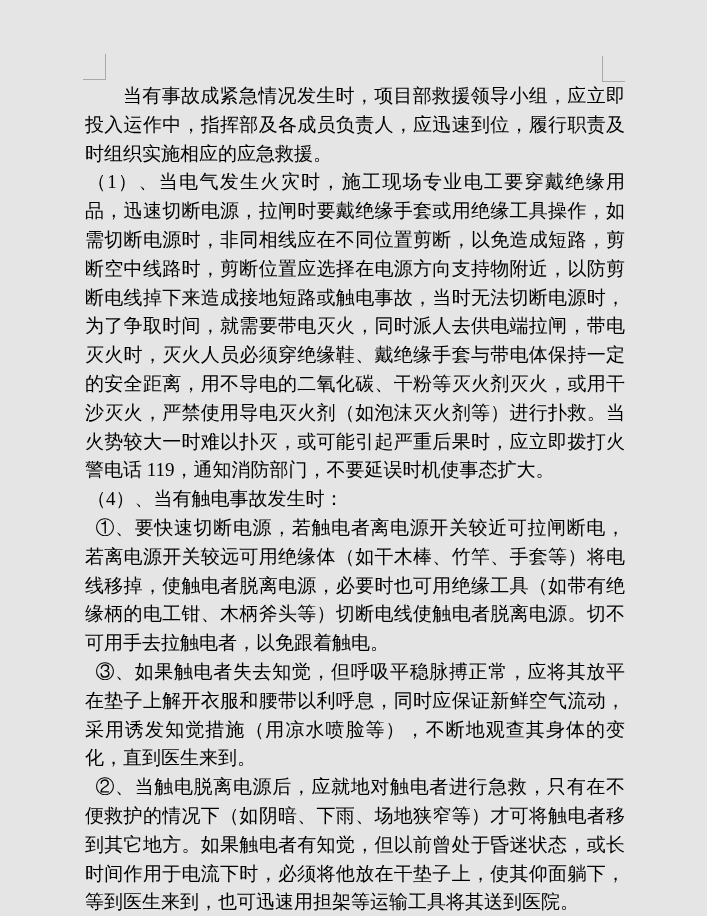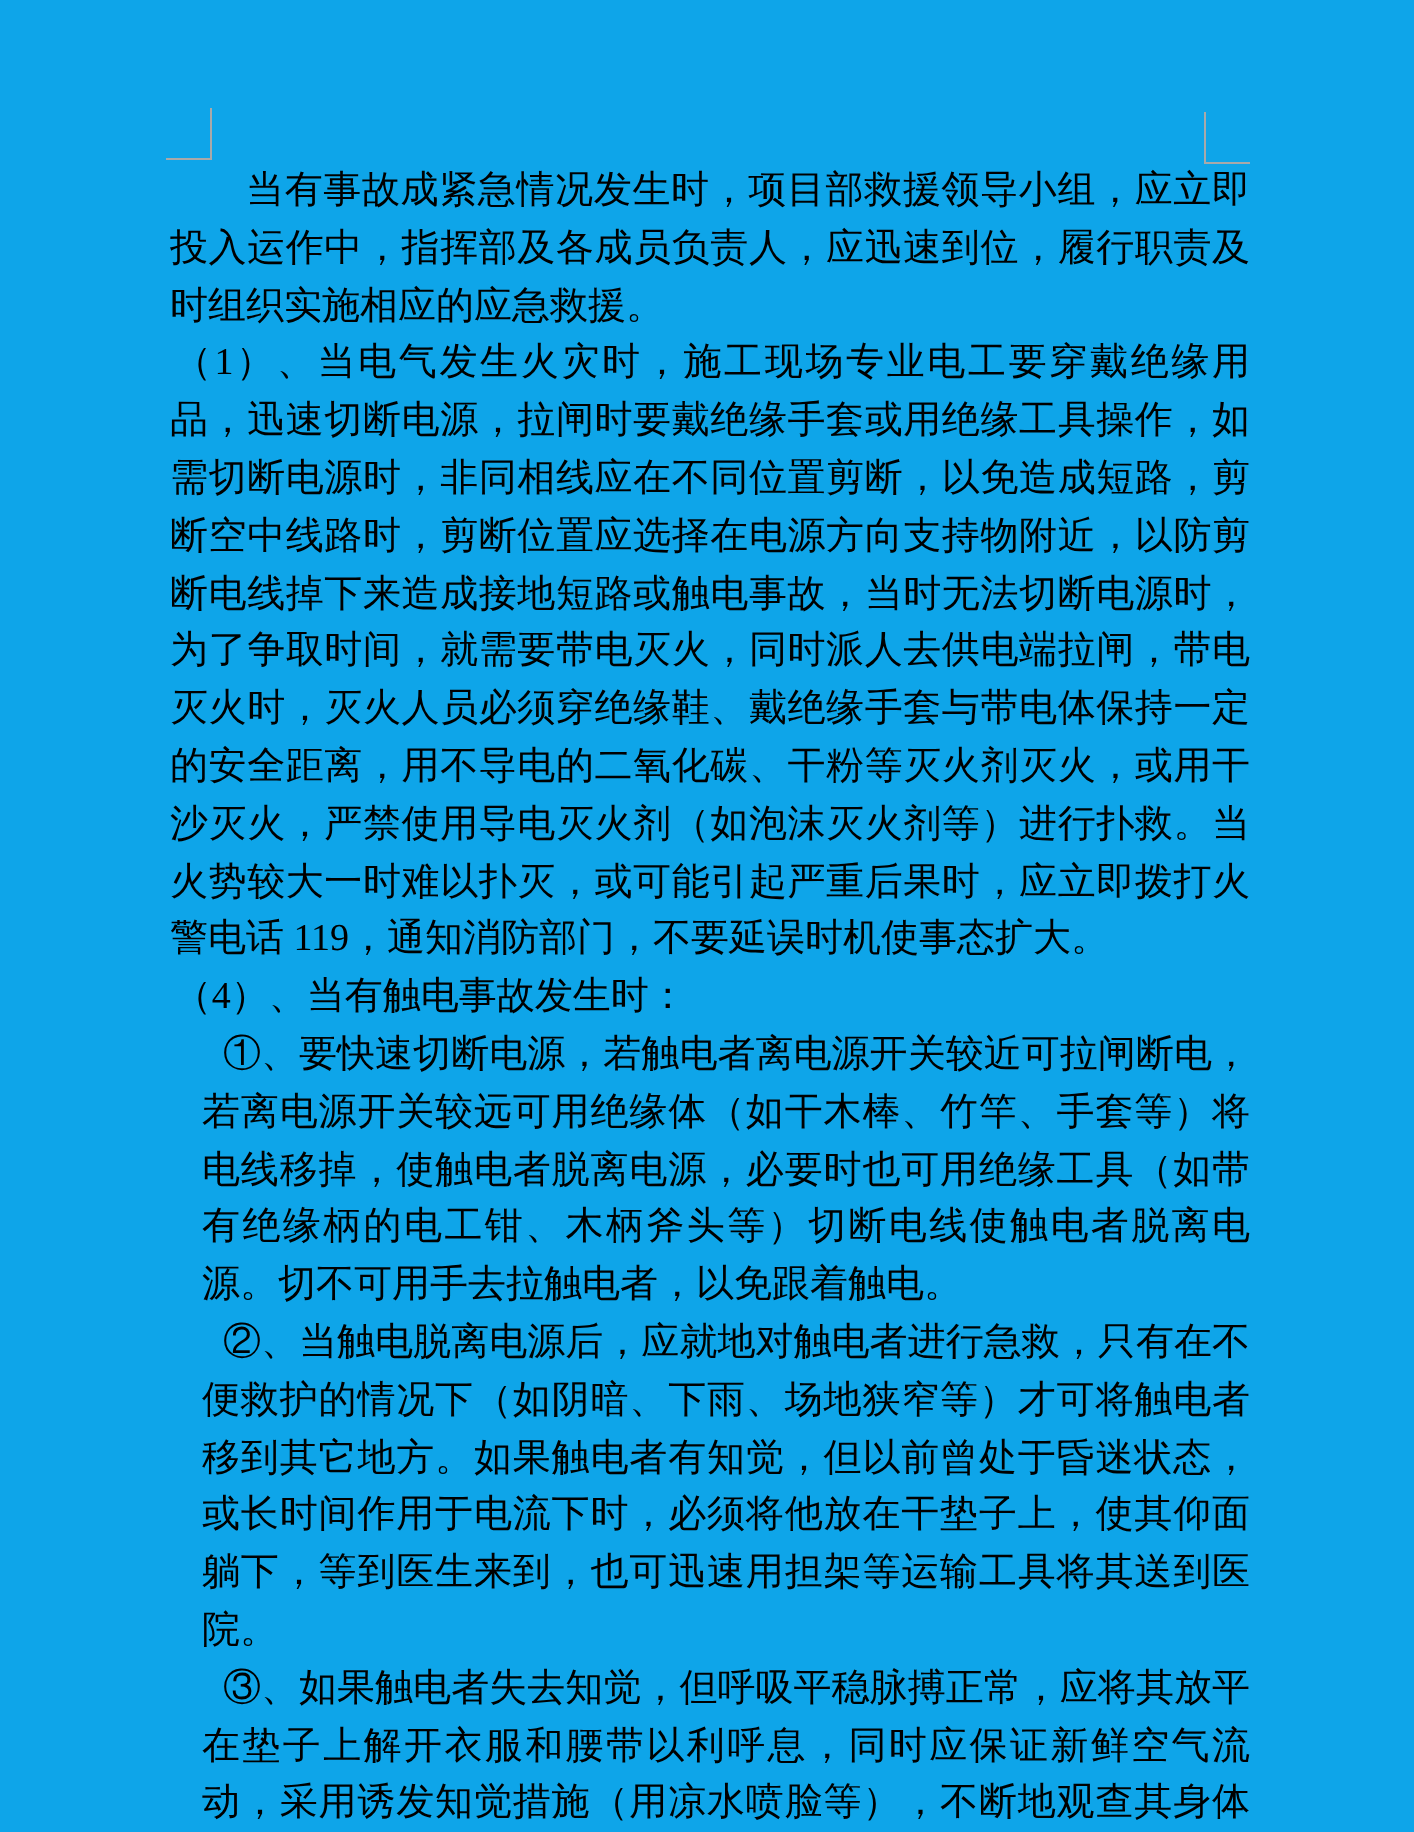--- a/index.html
+++ b/index.html
@@ -4,21 +4,21 @@
 <style>
   html, body {
     margin: 0;
     padding: 0;
     background: #ffffff;
   }
   .page {
     position: relative;
     width: 707px;
     height: 916px;
-    background: #0ea5e9;
+    background: #e5e5e5;
     overflow: hidden;
     font-family: "Liberation Serif", "DejaVu Serif", serif;
     color: #000000;
   }
   
   .crop-mark {
     position: absolute;
     width: 22px;
     height: 25px;
   }
@@ -44,29 +44,29 @@
     text-align: justify;
     text-justify: inter-ideograph;
     letter-spacing: 0;
   }
   .para {
     margin: 0;
     padding: 0;
   }
   .para.indent2 { text-indent: 2em; }
   .para.flush   { text-indent: 0.1em; }
-  .para.circled { text-indent: 0.55em; margin-left: 16px; }
+  .para.circled { text-indent: 0.55em; }
 </style>
 </head>
 <body>
 
 <div class="page">
   <div class="crop-mark tl"></div>
   <div class="crop-mark tr"></div>
   <div class="doc-body">
       <p class="para indent2">当有事故成紧急情况发生时，项目部救援领导小组，应立即投入运作中，指挥部及各成员负责人，应迅速到位，履行职责及时组织实施相应的应急救援。</p>
       <p class="para flush">（1）、当电气发生火灾时，施工现场专业电工要穿戴绝缘用品，迅速切断电源，拉闸时要戴绝缘手套或用绝缘工具操作，如需切断电源时，非同相线应在不同位置剪断，以免造成短路，剪断空中线路时，剪断位置应选择在电源方向支持物附近，以防剪断电线掉下来造成接地短路或触电事故，当时无法切断电源时，为了争取时间，就需要带电灭火，同时派人去供电端拉闸，带电灭火时，灭火人员必须穿绝缘鞋、戴绝缘手套与带电体保持一定的安全距离，用不导电的二氧化碳、干粉等灭火剂灭火，或用干沙灭火，严禁使用导电灭火剂（如泡沫灭火剂等）进行扑救。当火势较大一时难以扑灭，或可能引起严重后果时，应立即拨打火警电话 119，通知消防部门，不要延误时机使事态扩大。</p>
       <p class="para flush">（4）、当有触电事故发生时：</p>
       <p class="para circled">①、要快速切断电源，若触电者离电源开关较近可拉闸断电，若离电源开关较远可用绝缘体（如干木棒、竹竿、手套等）将电线移掉，使触电者脱离电源，必要时也可用绝缘工具（如带有绝缘柄的电工钳、木柄斧头等）切断电线使触电者脱离电源。切不可用手去拉触电者，以免跟着触电。</p>
+      <p class="para circled">③、如果触电者失去知觉，但呼吸平稳脉搏正常，应将其放平在垫子上解开衣服和腰带以利呼息，同时应保证新鲜空气流动，采用诱发知觉措施（用凉水喷脸等），不断地观查其身体的变化，直到医生来到。</p>
       <p class="para circled">②、当触电脱离电源后，应就地对触电者进行急救，只有在不便救护的情况下（如阴暗、下雨、场地狭窄等）才可将触电者移到其它地方。如果触电者有知觉，但以前曾处于昏迷状态，或长时间作用于电流下时，必须将他放在干垫子上，使其仰面躺下，等到医生来到，也可迅速用担架等运输工具将其送到医院。</p>
-      <p class="para circled">③、如果触电者失去知觉，但呼吸平稳脉搏正常，应将其放平在垫子上解开衣服和腰带以利呼息，同时应保证新鲜空气流动，采用诱发知觉措施（用凉水喷脸等），不断地观查其身体的变化，直到医生来到。</p>
     </div>
 </div>
 
 </body></html>

